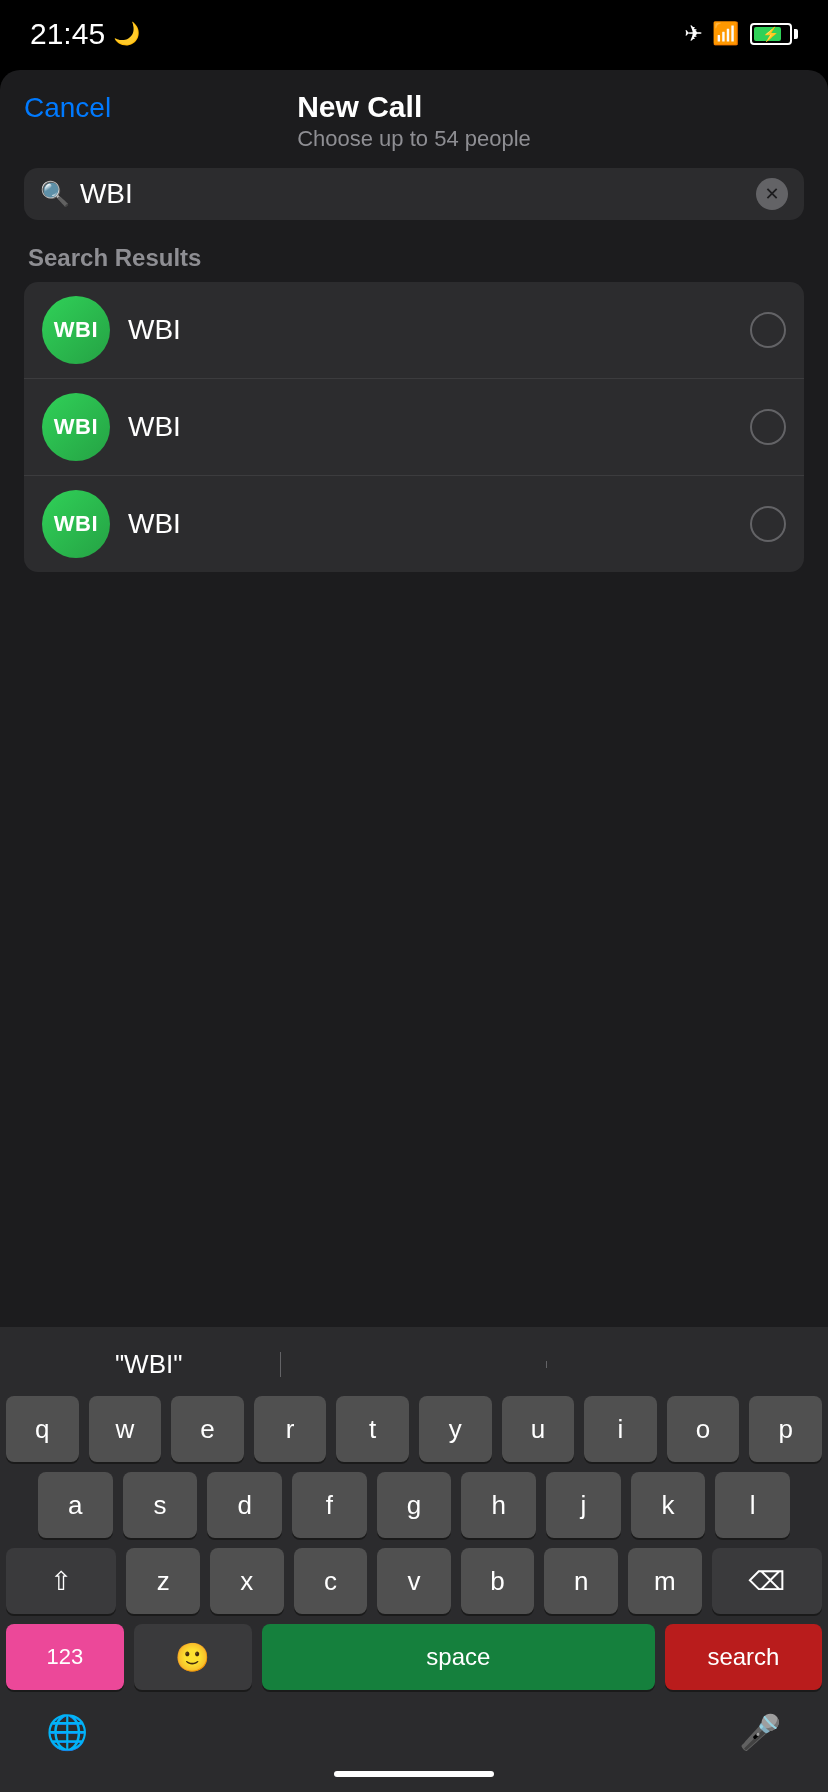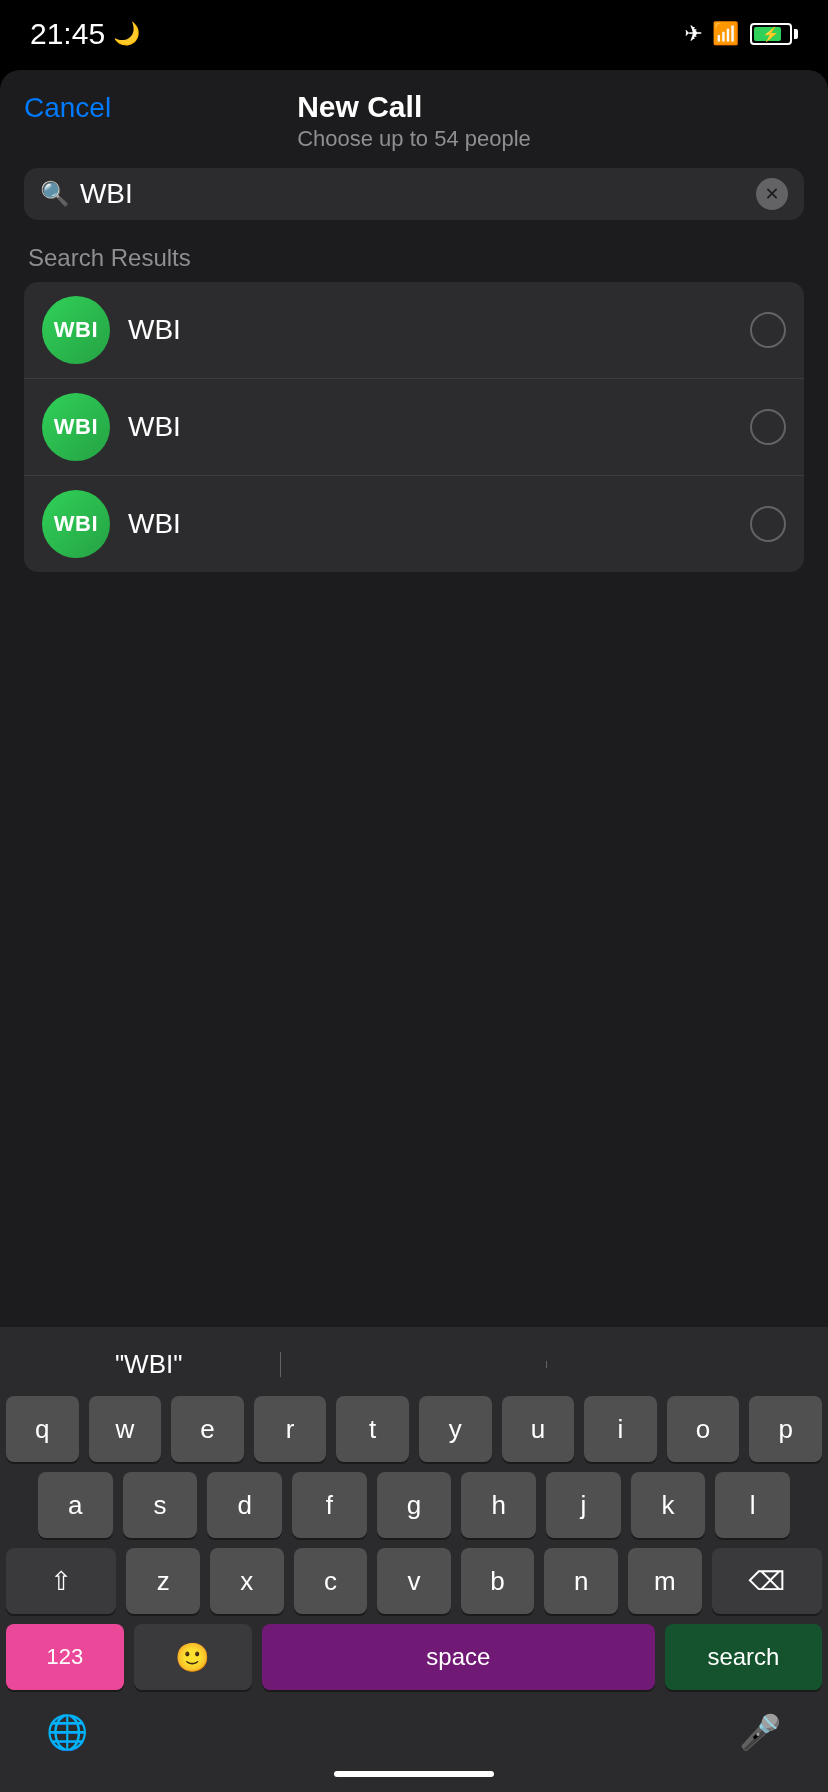--- a/index.html
+++ b/index.html
@@ -151,20 +151,21 @@
       color: #1c1c1e;
       font-size: 18px;
     }
 
     
     .section-label {
       font-size: 24px;
       color: #8e8e93;
       margin-bottom: 10px;
       padding-left: 4px;
+      font-weight: bold;
     }
 
     
     .results-list {
       background: #2c2c2e;
       border-radius: 14px;
       overflow: hidden;
     }
     .result-item {
       display: flex;
@@ -256,25 +257,25 @@
       align-items: center;
       justify-content: center;
       cursor: pointer;
       user-select: none;
       flex: 1;
       height: 66px;
       min-width: 0;
       box-shadow: 0 2px 0 #1a1a1a;
     }
     .key-space {
-      background: #701a75;
+      background: #15803d;
       flex: 5;
     }
     .key-search {
-      background: #14532d;
+      background: #b91c1c;
       flex: 2;
       font-size: 26px;
     }
     .key-numbers {
       background: #ec4899;
       flex: 1.5;
       font-size: 22px;
     }
     .key-emoji {
       background: #3a3a3c;

